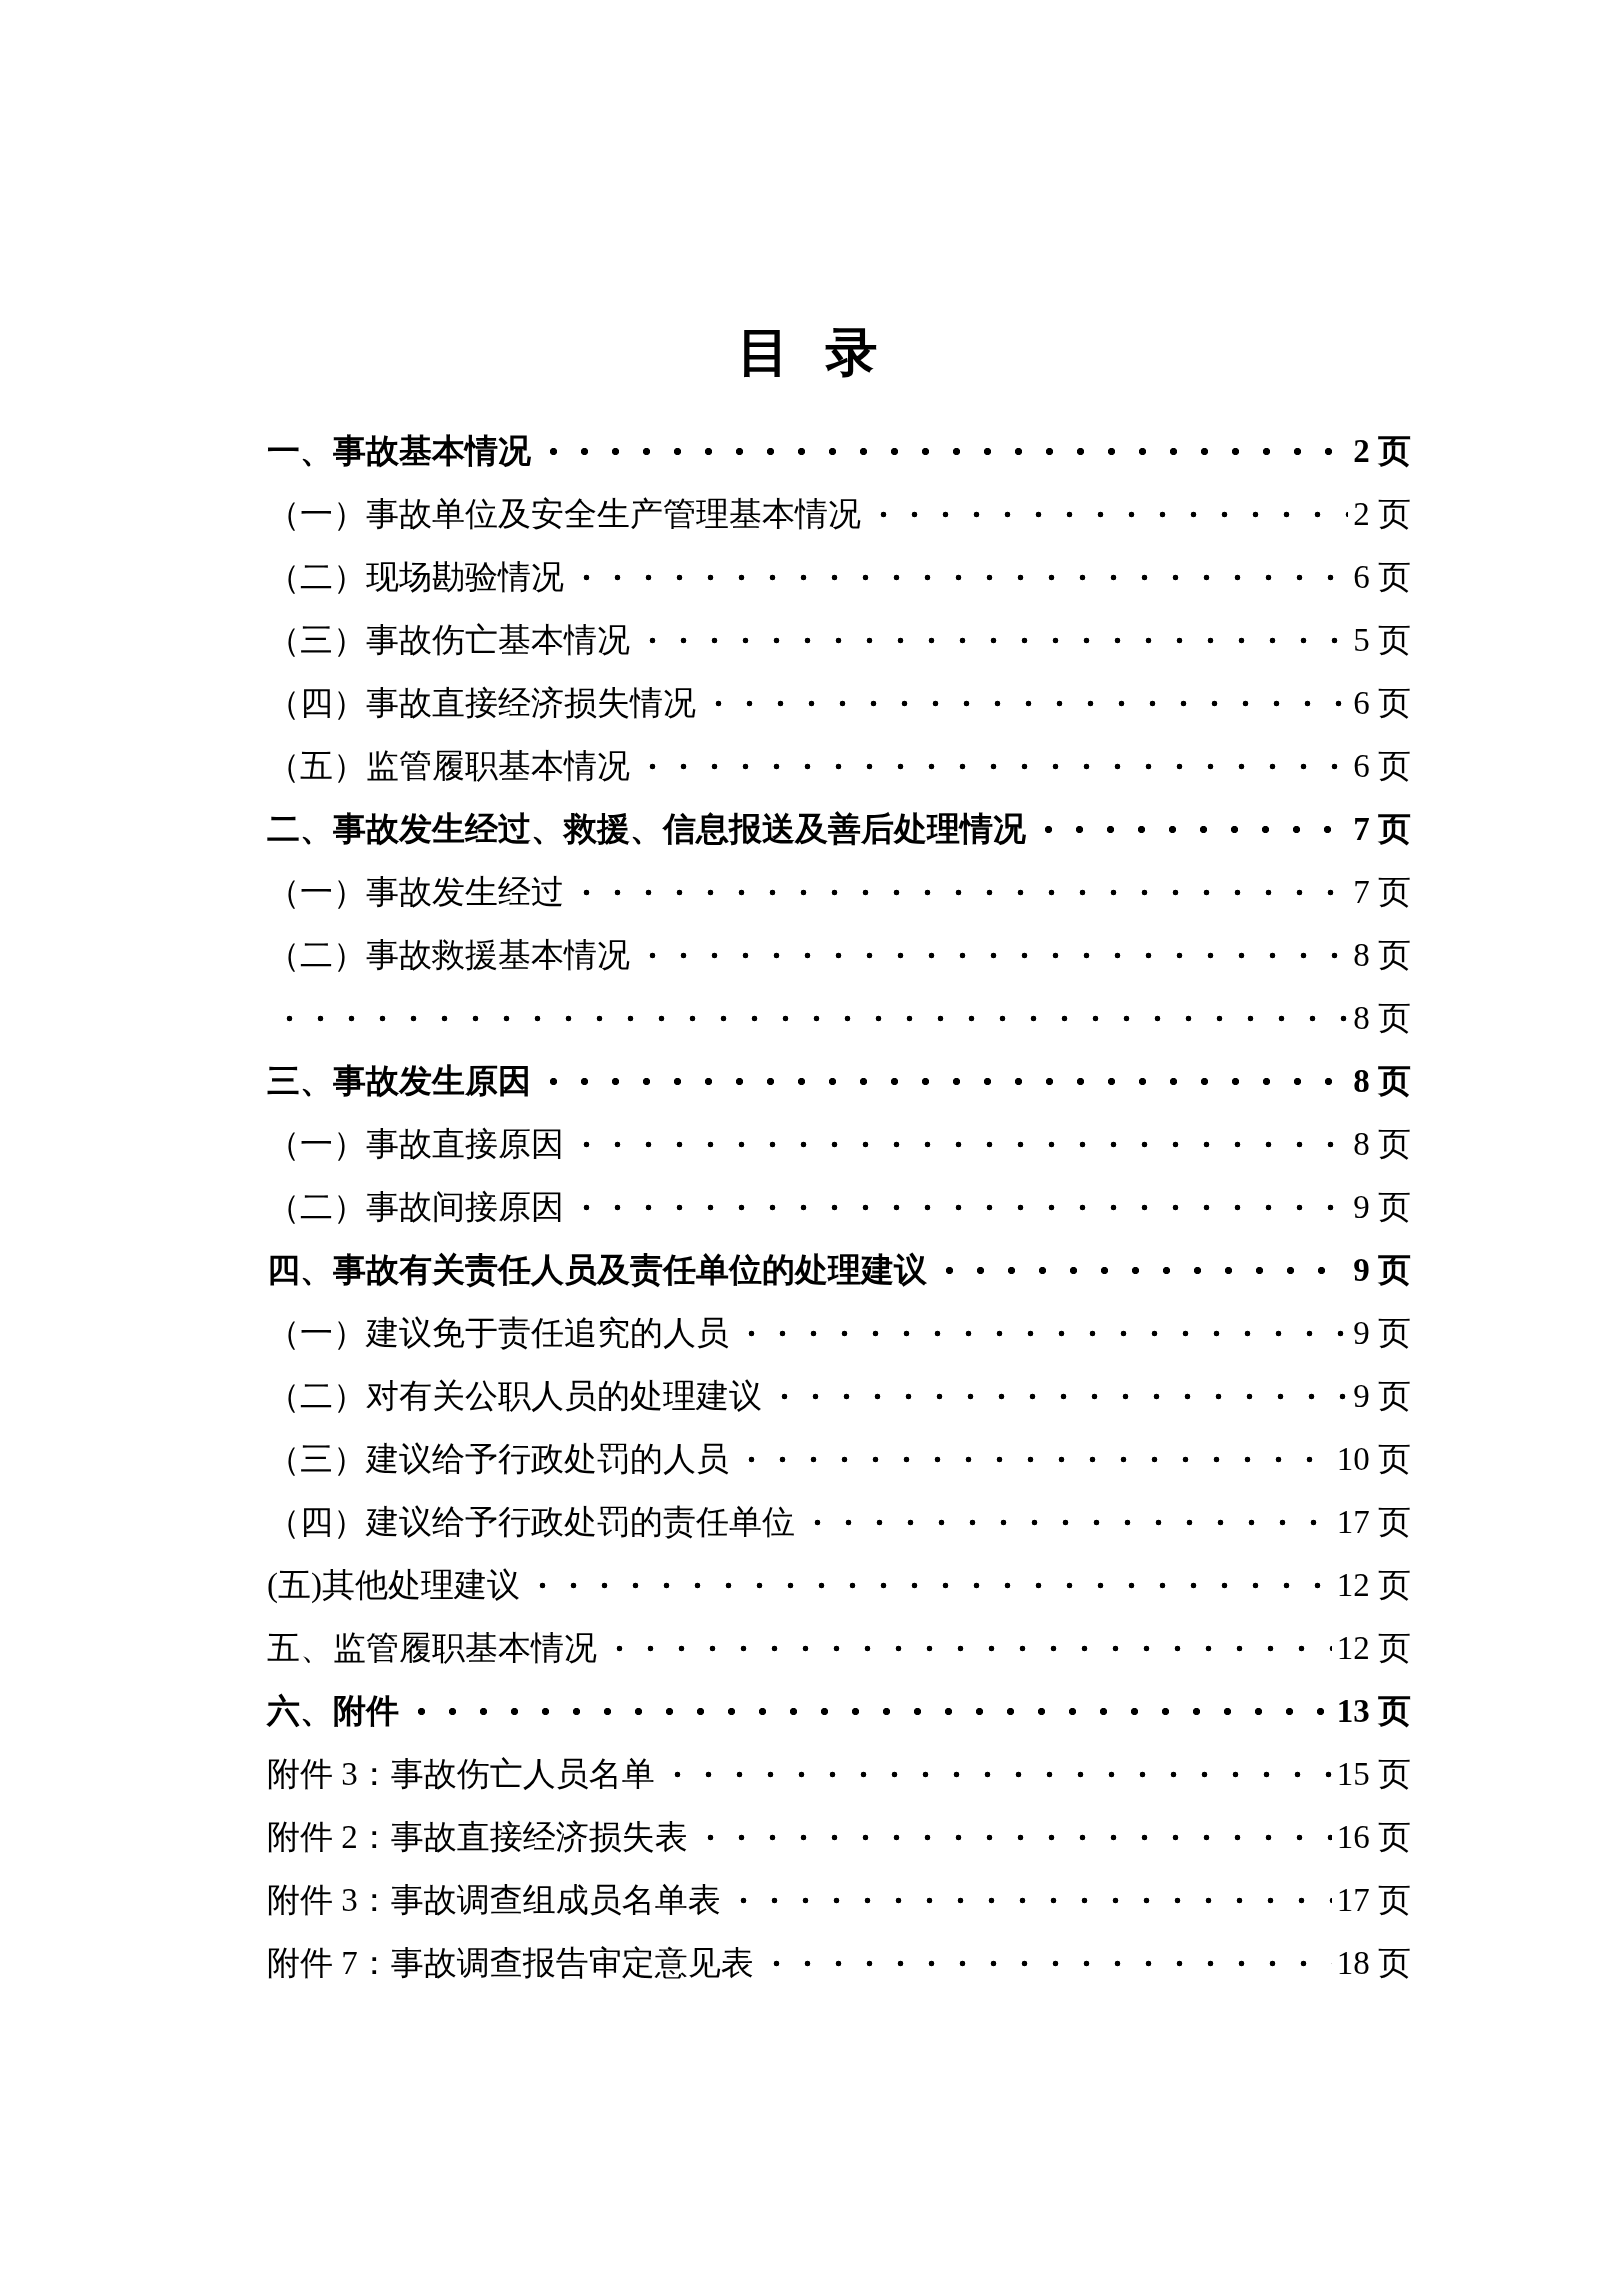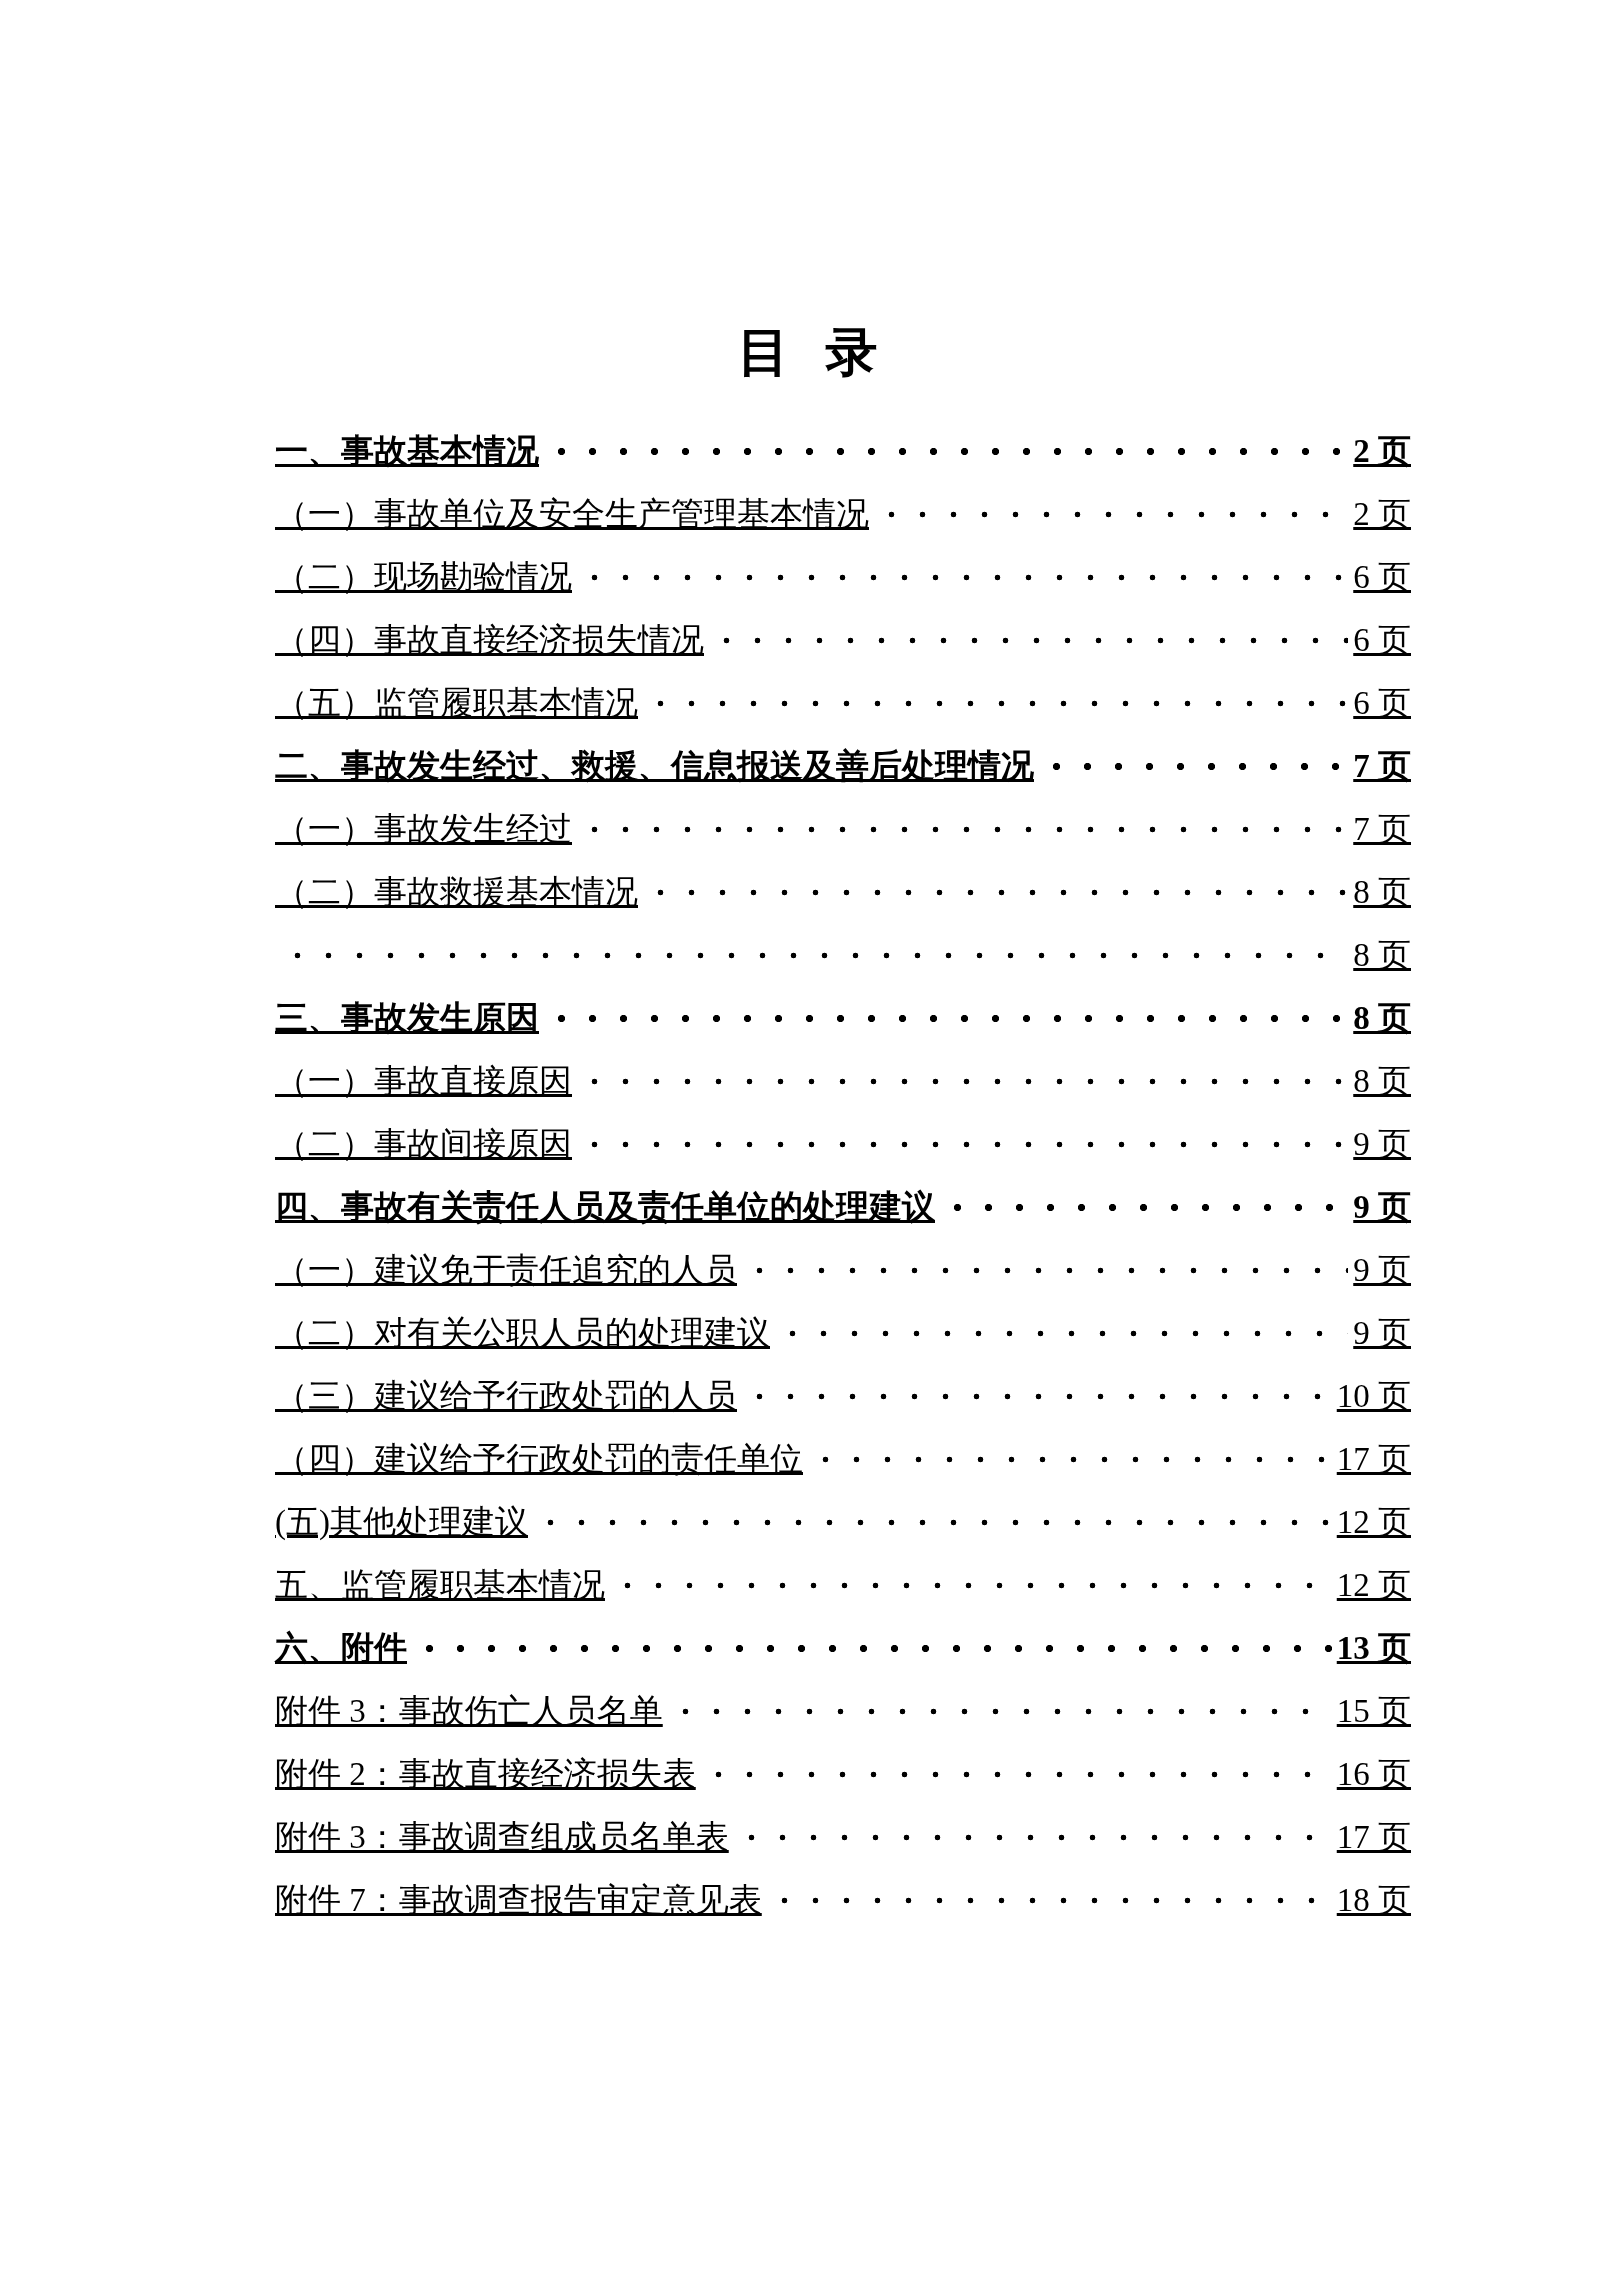--- a/index.html
+++ b/index.html
@@ -25,23 +25,22 @@
     font-size: 52px;
     line-height: 70px;
     font-weight: 700;
     word-spacing: 23px;
     white-space: pre;
     font-family: "Liberation Serif", "DejaVu Serif", serif;
   }
   .toc-list {
     position: absolute;
     top: 420px;
-    left: 275px;
+    left: 267px;
     right: 204px;
-    text-decoration: underline;
   }
   .toc-row {
     display: flex;
     align-items: center;
     height: 63px;
     font-size: 33px;
     white-space: pre;
     font-family: "Liberation Serif", "DejaVu Serif", serif;
     font-weight: 400;
   }
@@ -86,20 +85,25 @@
     <span class="toc-label">（一）事故单位及安全生产管理基本情况</span>
     <span class="dot-leader"></span>
     <span class="page-num">2 页</span>
   </div>
       <div class="toc-row">
     <span class="toc-label">（二）现场勘验情况</span>
     <span class="dot-leader"></span>
     <span class="page-num">6 页</span>
   </div>
       <div class="toc-row">
+    <span class="toc-label">（三）事故伤亡基本情况</span>
+    <span class="dot-leader"></span>
+    <span class="page-num">5 页</span>
+  </div>
+      <div class="toc-row">
     <span class="toc-label">（四）事故直接经济损失情况</span>
     <span class="dot-leader"></span>
     <span class="page-num">6 页</span>
   </div>
       <div class="toc-row">
     <span class="toc-label">（五）监管履职基本情况</span>
     <span class="dot-leader"></span>
     <span class="page-num">6 页</span>
   </div>
       <div class="toc-row bold">

